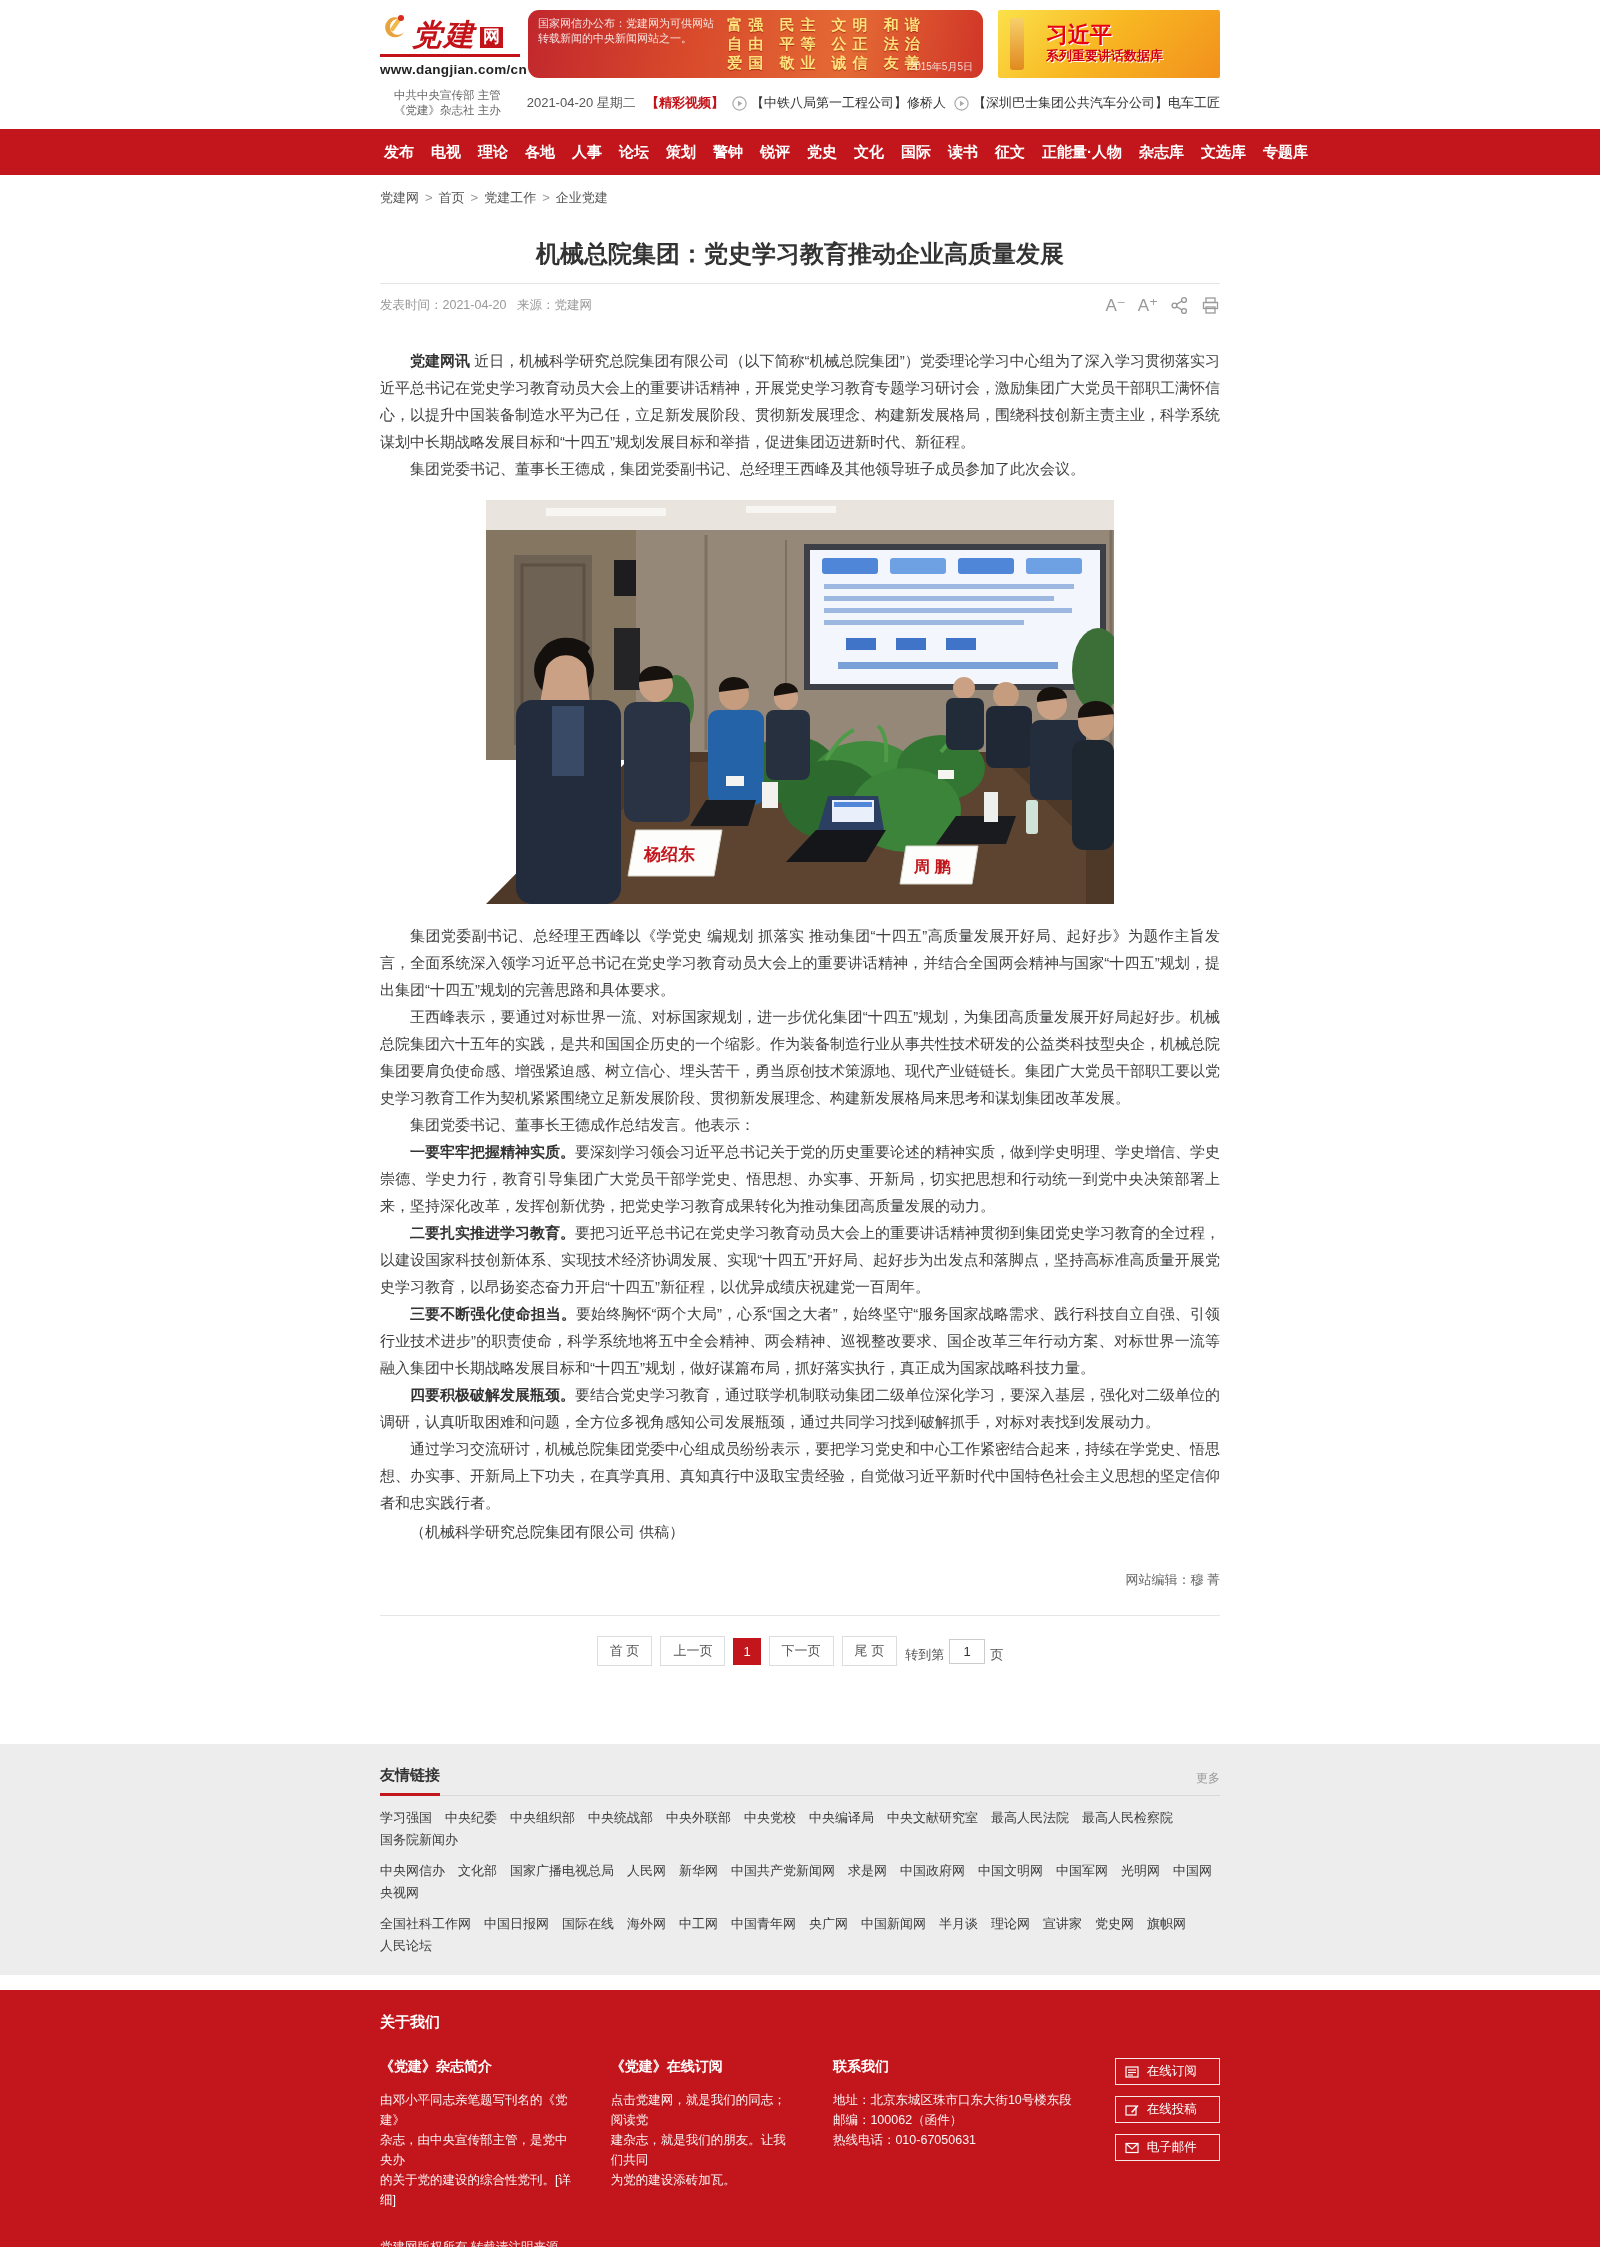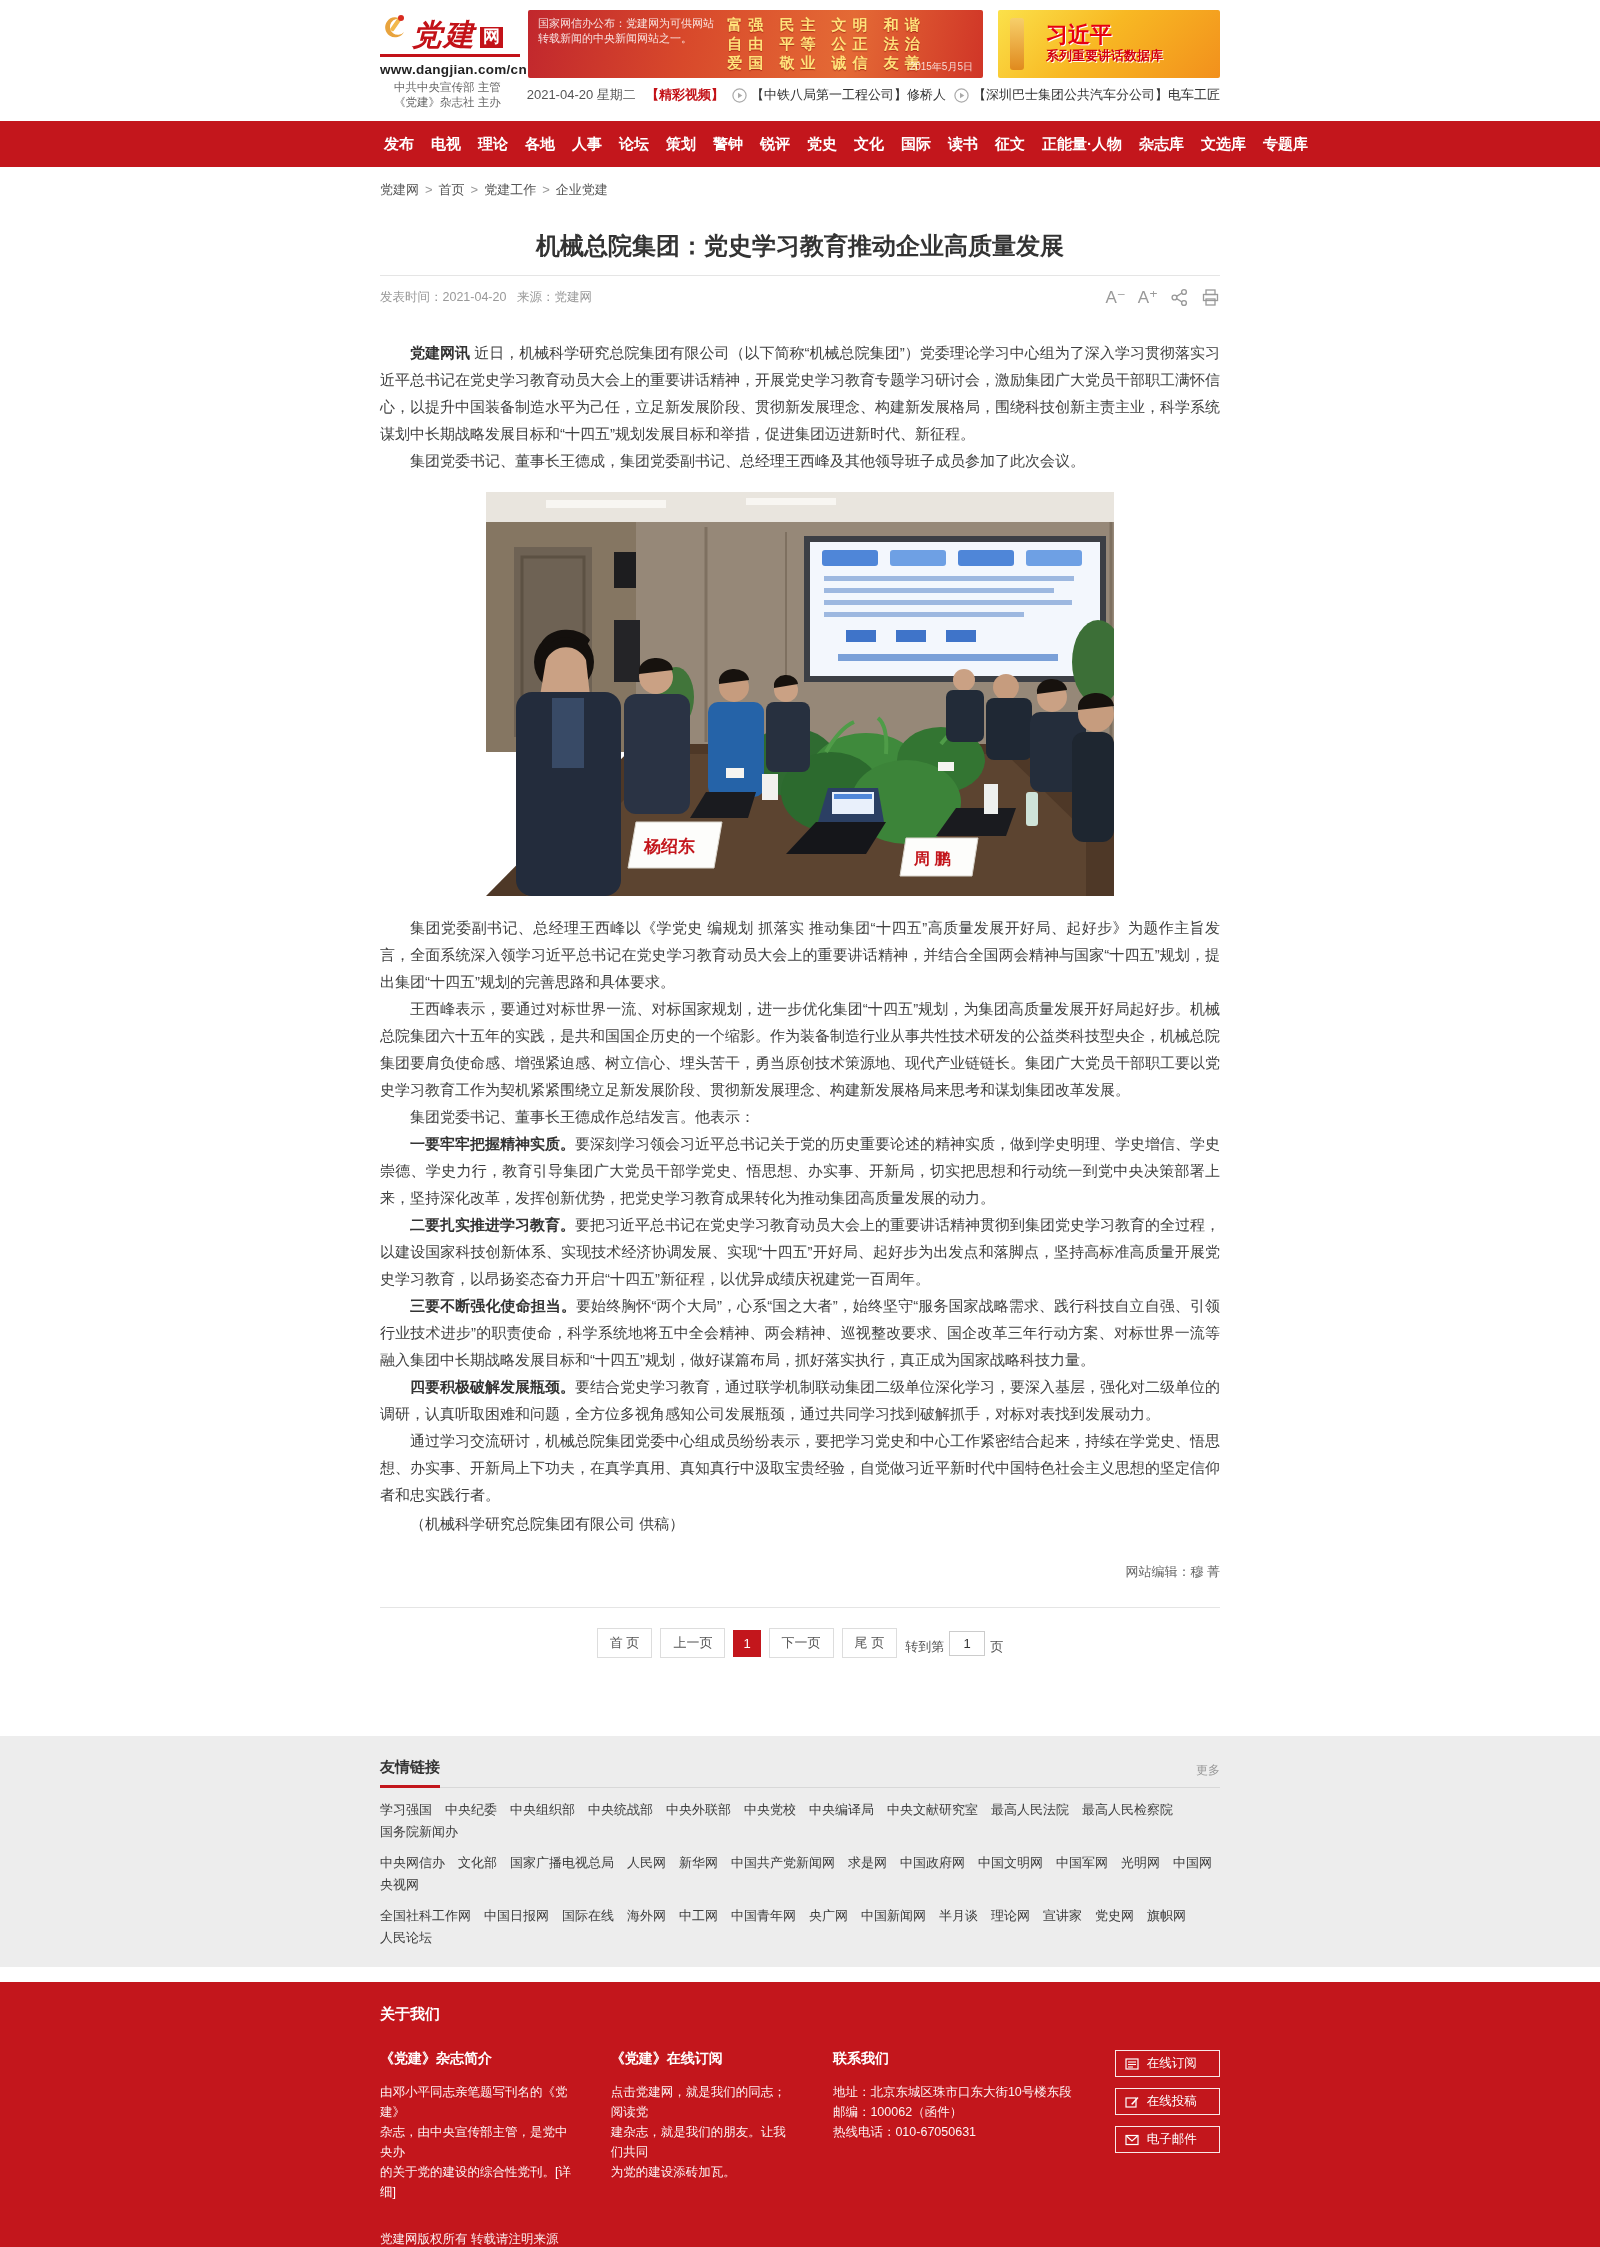--- a/index.html
+++ b/index.html
@@ -14,37 +14,37 @@
   
   .site-header { padding-top: 10px; background:#fff; }
   .header-top { display:flex; align-items:stretch; height:68px; }
   .logo-block { width:140px; flex:0 0 140px; display:flex; flex-direction:column; justify-content:flex-start; }
   .logo-line1 { display:flex; align-items:flex-end; gap:4px; height:40px; }
   .logo-cn { font-size:30px; font-weight:bold; color:#c31218; font-style:italic; letter-spacing:2px; line-height:1; }
   .logo-net { font-size:17px; font-weight:bold; color:#fff; background:#c31218; padding:1px 3px; line-height:1.1; margin-bottom:2px; }
   .logo-rule { height:3px; background:#c31218; margin-top:4px; }
   .logo-url { font-size:13.5px; font-weight:bold; color:#222; margin-top:5px; letter-spacing:.3px; }
   .banner-center {
-    flex:0 0 455px; margin-left:8px; border-radius:2px; overflow:hidden; position:relative;
+    flex:0 0 455px; margin-left:8px; border-radius:11px; overflow:hidden; position:relative;
     background: linear-gradient(100deg,#c1272d 0%, #d8492b 35%, #e46a35 70%, #d03527 100%);
     color:#fff; padding:6px 10px;
   }
   .banner-center .ann { font-size:11px; color:rgba(255,255,255,.85); line-height:15px; }
   .banner-center .vals { position:absolute; top:5px; left:150px; right:8px; text-align:center; }
   .banner-center .vals div { font-size:15px; font-weight:bold; color:#ffe27a; letter-spacing:6px; line-height:19px; text-shadow:0 1px 1px rgba(120,0,0,.5); }
   .banner-center .bdate { position:absolute; right:10px; bottom:4px; font-size:10px; color:rgba(255,255,255,.8); }
   .banner-right {
     flex:0 0 222px; margin-left:15px; border-radius:2px; overflow:hidden;
     background: linear-gradient(135deg,#fbe14a 0%, #f8b823 45%, #f2901c 100%);
     display:flex; flex-direction:column; justify-content:center; padding-left:48px; position:relative;
   }
   .banner-right .pillar { position:absolute; left:12px; top:8px; bottom:8px; width:14px; background:linear-gradient(#f7cf6a,#e08a1e); border-radius:3px; }
   .banner-right .l1 { font-size:22px; font-weight:bold; color:#e60012; text-shadow:1px 1px 0 #fff; line-height:24px; }
   .banner-right .l2 { font-size:13px; font-weight:bold; color:#d4000f; text-shadow:1px 1px 0 #ffe; }
-  .header-info { display:flex; align-items:center; padding:0 0 0 14px; height:34px; }
+  .header-info { display:flex; align-items:center; margin-top:8px; padding:0 0 0 14px; height:34px; }
   .supervisor-col { font-size:11.5px; color:#666; line-height:15px; }
   .today-date { font-size:13px; color:#555; margin-left:26px; }
   .headline-zone { margin-left:auto; display:flex; align-items:center; gap:8px; }
   .video-tag { color:#c31218; font-size:13px; font-weight:bold; }
   .headline { font-size:13px; color:#333; text-decoration:none; display:flex; align-items:center; gap:4px; cursor:pointer; }
   .play-ic { width:15px; height:15px; flex:0 0 15px; }
 
   
   .nav-band { background:#c3161c; height:46px; margin-top:9px; }
   .nav-band .container { display:flex; align-items:center; height:46px; gap:17px; padding-left:4px; }

